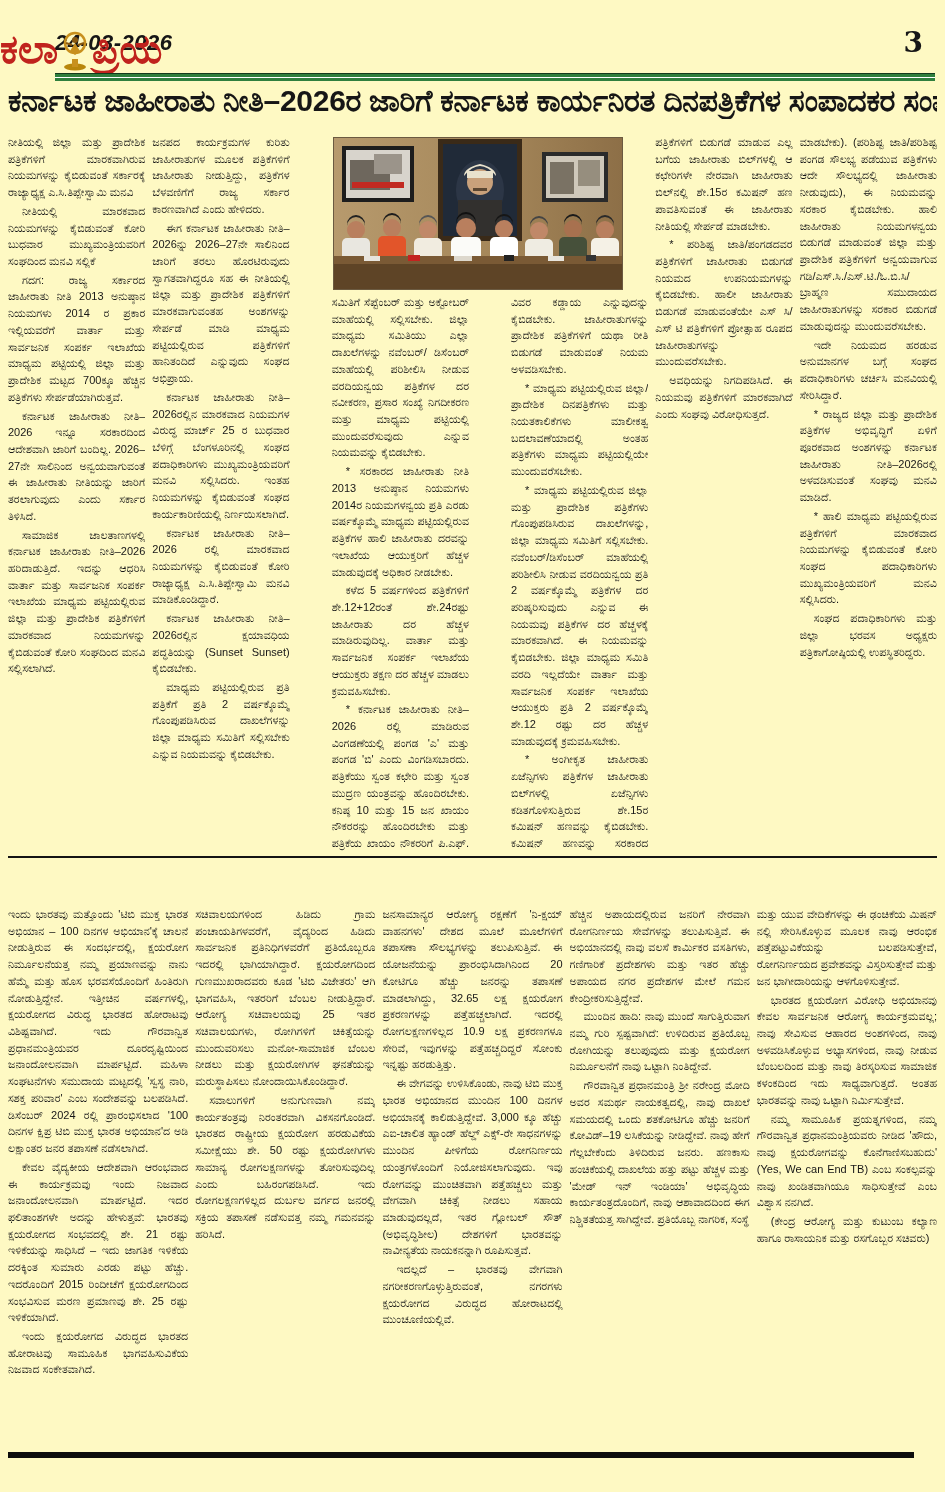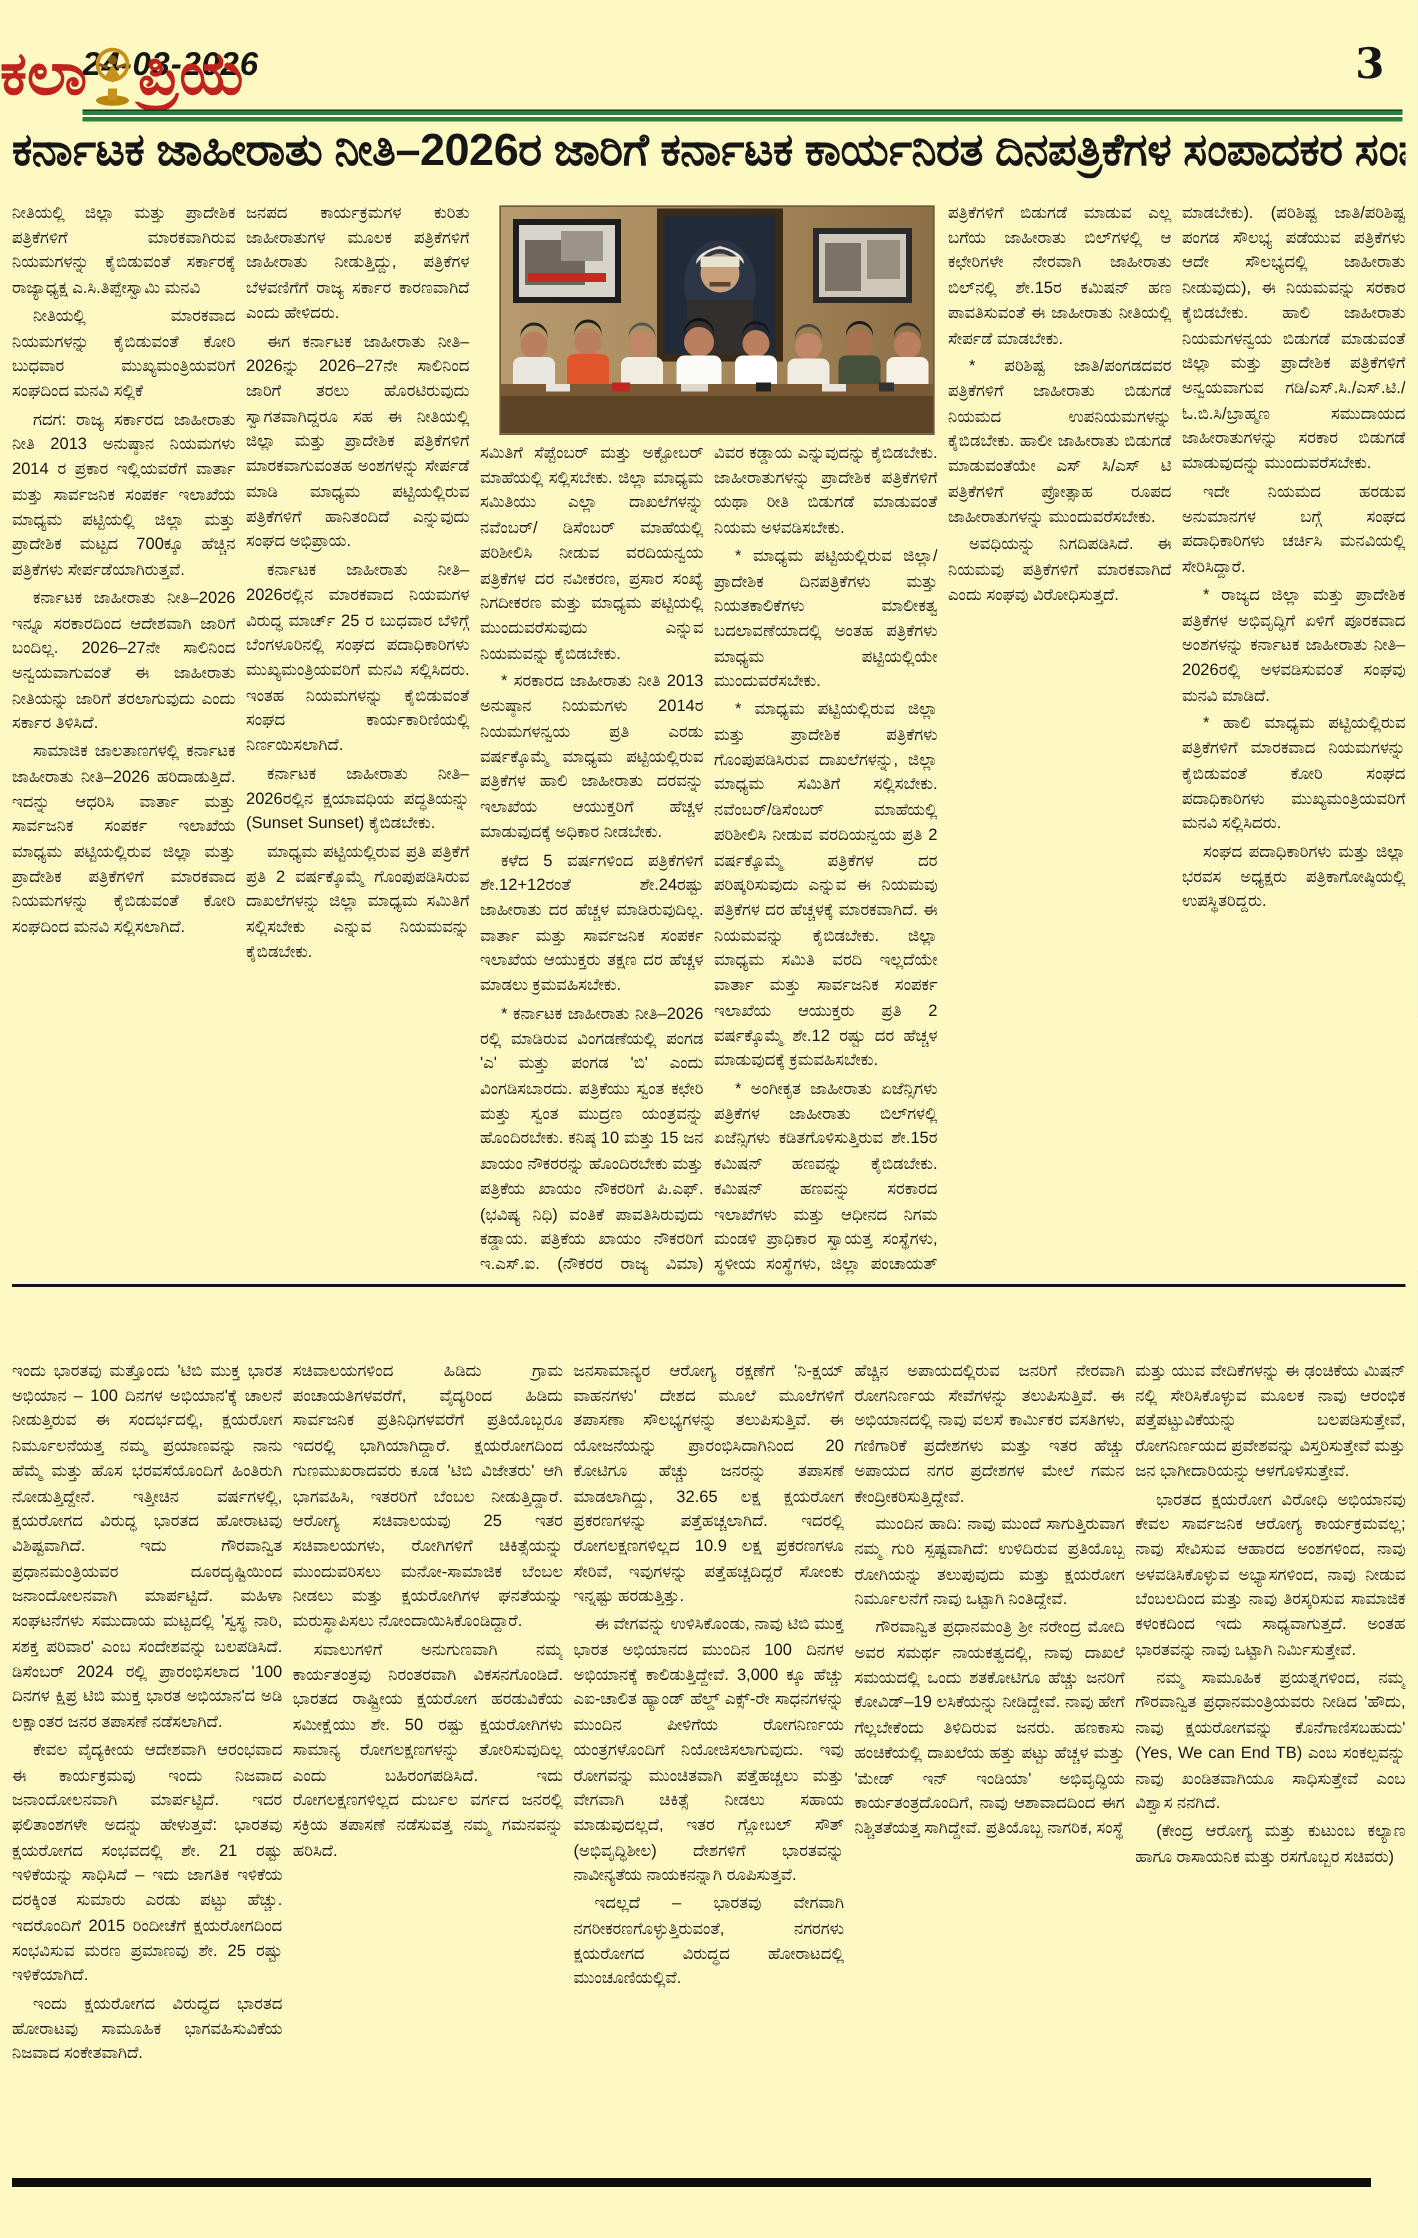--- a/index.html
+++ b/index.html
@@ -25,21 +25,21 @@
   .rule-thin{position:absolute;top:856px;left:8px;right:8px;height:2px;background:#141414;}
   .headline2{position:absolute;top:862px;left:8px;right:8px;margin:0;text-align:left;
              font-size:29px;font-weight:800;line-height:1.15;letter-spacing:-0.3px;
              white-space:nowrap;overflow:hidden;}
   .rule-thick{position:absolute;top:1452px;left:8px;width:906px;height:6px;background:#0d0d0d;}
   
   .art{position:absolute;left:8px;width:929px;display:flex;gap:7px;}
   .art1{top:134px;height:718px;}
   .art2{top:906px;height:542px;}
   .col{flex:1 1 0;overflow:hidden;text-align:justify;font-size:11px;line-height:1.52;}
-  .art1 .col:nth-child(3),.art1 .col:nth-child(4){padding-top:160px;}
+  .art1 .col:nth-child(3),.art1 .col:nth-child(4){padding-top:160px;margin-left:35px;}
   .para{margin:0 0 2px 0;text-indent:14px;}
   .col .para:first-child{text-indent:0;}
   
   .photo{position:absolute;left:325px;top:3px;width:290px;height:153px;margin:0;
          border:1px solid #6b5a40;box-sizing:border-box;overflow:hidden;background:#a98d62;}
   .photo svg{display:block;}
 </style>
 </head>
 <body>
 
@@ -69,20 +69,21 @@
         <p class="para">ನೀತಿಯಲ್ಲಿ ಜಿಲ್ಲಾ ಮತ್ತು ಪ್ರಾದೇಶಿಕ ಪತ್ರಿಕೆಗಳಿಗೆ ಮಾರಕವಾಗಿರುವ ನಿಯಮಗಳನ್ನು ಕೈಬಿಡುವಂತೆ ಸರ್ಕಾರಕ್ಕೆ ರಾಜ್ಯಾಧ್ಯಕ್ಷ ಎ.ಸಿ.ತಿಪ್ಪೇಸ್ವಾಮಿ ಮನವಿ</p>
         <p class="para">ನೀತಿಯಲ್ಲಿ ಮಾರಕವಾದ ನಿಯಮಗಳನ್ನು ಕೈಬಿಡುವಂತೆ ಕೋರಿ ಬುಧವಾರ ಮುಖ್ಯಮಂತ್ರಿಯವರಿಗೆ ಸಂಘದಿಂದ ಮನವಿ ಸಲ್ಲಿಕೆ</p>
         <p class="para">ಗದಗ: ರಾಜ್ಯ ಸರ್ಕಾರದ ಜಾಹೀರಾತು ನೀತಿ 2013 ಅನುಷ್ಠಾನ ನಿಯಮಗಳು 2014 ರ ಪ್ರಕಾರ ಇಲ್ಲಿಯವರೆಗೆ ವಾರ್ತಾ ಮತ್ತು ಸಾರ್ವಜನಿಕ ಸಂಪರ್ಕ ಇಲಾಖೆಯ ಮಾಧ್ಯಮ ಪಟ್ಟಿಯಲ್ಲಿ ಜಿಲ್ಲಾ ಮತ್ತು ಪ್ರಾದೇಶಿಕ ಮಟ್ಟದ 700ಕ್ಕೂ ಹೆಚ್ಚಿನ ಪತ್ರಿಕೆಗಳು ಸೇರ್ಪಡೆಯಾಗಿರುತ್ತವೆ.</p>
         <p class="para">ಕರ್ನಾಟಕ ಜಾಹೀರಾತು ನೀತಿ–2026 ಇನ್ನೂ ಸರಕಾರದಿಂದ ಆದೇಶವಾಗಿ ಜಾರಿಗೆ ಬಂದಿಲ್ಲ. 2026–27ನೇ ಸಾಲಿನಿಂದ ಅನ್ವಯವಾಗುವಂತೆ ಈ ಜಾಹೀರಾತು ನೀತಿಯನ್ನು ಜಾರಿಗೆ ತರಲಾಗುವುದು ಎಂದು ಸರ್ಕಾರ ತಿಳಿಸಿದೆ.</p>
         <p class="para">ಸಾಮಾಜಿಕ ಜಾಲತಾಣಗಳಲ್ಲಿ ಕರ್ನಾಟಕ ಜಾಹೀರಾತು ನೀತಿ–2026 ಹರಿದಾಡುತ್ತಿದೆ. ಇದನ್ನು ಆಧರಿಸಿ ವಾರ್ತಾ ಮತ್ತು ಸಾರ್ವಜನಿಕ ಸಂಪರ್ಕ ಇಲಾಖೆಯ ಮಾಧ್ಯಮ ಪಟ್ಟಿಯಲ್ಲಿರುವ ಜಿಲ್ಲಾ ಮತ್ತು ಪ್ರಾದೇಶಿಕ ಪತ್ರಿಕೆಗಳಿಗೆ ಮಾರಕವಾದ ನಿಯಮಗಳನ್ನು ಕೈಬಿಡುವಂತೆ ಕೋರಿ ಸಂಘದಿಂದ ಮನವಿ ಸಲ್ಲಿಸಲಾಗಿದೆ.</p>
       </div>
     <div class="col">
         <p class="para">ಜನಪದ ಕಾರ್ಯಕ್ರಮಗಳ ಕುರಿತು ಜಾಹೀರಾತುಗಳ ಮೂಲಕ ಪತ್ರಿಕೆಗಳಿಗೆ ಜಾಹೀರಾತು ನೀಡುತ್ತಿದ್ದು, ಪತ್ರಿಕೆಗಳ ಬೆಳವಣಿಗೆಗೆ ರಾಜ್ಯ ಸರ್ಕಾರ ಕಾರಣವಾಗಿದೆ ಎಂದು ಹೇಳಿದರು.</p>
         <p class="para">ಈಗ ಕರ್ನಾಟಕ ಜಾಹೀರಾತು ನೀತಿ–2026ನ್ನು 2026–27ನೇ ಸಾಲಿನಿಂದ ಜಾರಿಗೆ ತರಲು ಹೊರಟಿರುವುದು ಸ್ವಾಗತವಾಗಿದ್ದರೂ ಸಹ ಈ ನೀತಿಯಲ್ಲಿ ಜಿಲ್ಲಾ ಮತ್ತು ಪ್ರಾದೇಶಿಕ ಪತ್ರಿಕೆಗಳಿಗೆ ಮಾರಕವಾಗುವಂತಹ ಅಂಶಗಳನ್ನು ಸೇರ್ಪಡೆ ಮಾಡಿ ಮಾಧ್ಯಮ ಪಟ್ಟಿಯಲ್ಲಿರುವ ಪತ್ರಿಕೆಗಳಿಗೆ ಹಾನಿತಂದಿದೆ ಎನ್ನುವುದು ಸಂಘದ ಅಭಿಪ್ರಾಯ.</p>
         <p class="para">ಕರ್ನಾಟಕ ಜಾಹೀರಾತು ನೀತಿ–2026ರಲ್ಲಿನ ಮಾರಕವಾದ ನಿಯಮಗಳ ವಿರುದ್ಧ ಮಾರ್ಚ್ 25 ರ ಬುಧವಾರ ಬೆಳಿಗ್ಗೆ ಬೆಂಗಳೂರಿನಲ್ಲಿ ಸಂಘದ ಪದಾಧಿಕಾರಿಗಳು ಮುಖ್ಯಮಂತ್ರಿಯವರಿಗೆ ಮನವಿ ಸಲ್ಲಿಸಿದರು. ಇಂತಹ ನಿಯಮಗಳನ್ನು ಕೈಬಿಡುವಂತೆ ಸಂಘದ ಕಾರ್ಯಕಾರಿಣಿಯಲ್ಲಿ ನಿರ್ಣಯಿಸಲಾಗಿದೆ.</p>
+        <p class="para">ಕರ್ನಾಟಕ ಜಾಹೀರಾತು ನೀತಿ–2026 ರಲ್ಲಿ ಮಾರಕವಾದ ನಿಯಮಗಳನ್ನು ಕೈಬಿಡುವಂತೆ ಕೋರಿ ರಾಜ್ಯಾಧ್ಯಕ್ಷ ಎ.ಸಿ.ತಿಪ್ಪೇಸ್ವಾಮಿ ಮನವಿ ಮಾಡಿಕೊಂಡಿದ್ದಾರೆ.</p>
         <p class="para">ಕರ್ನಾಟಕ ಜಾಹೀರಾತು ನೀತಿ–2026ರಲ್ಲಿನ ಕ್ಷಯಾವಧಿಯ ಪದ್ಧತಿಯನ್ನು (Sunset Sunset) ಕೈಬಿಡಬೇಕು.</p>
         <p class="para">ಮಾಧ್ಯಮ ಪಟ್ಟಿಯಲ್ಲಿರುವ ಪ್ರತಿ ಪತ್ರಿಕೆಗೆ ಪ್ರತಿ 2 ವರ್ಷಕ್ಕೊಮ್ಮೆ ಗೊಂಪುಪಡಿಸಿರುವ ದಾಖಲೆಗಳನ್ನು ಜಿಲ್ಲಾ ಮಾಧ್ಯಮ ಸಮಿತಿಗೆ ಸಲ್ಲಿಸಬೇಕು ಎನ್ನುವ ನಿಯಮವನ್ನು ಕೈಬಿಡಬೇಕು.</p>
       </div>
     <div class="col">
         <p class="para">ಸಮಿತಿಗೆ ಸೆಪ್ಟೆಂಬರ್ ಮತ್ತು ಅಕ್ಟೋಬರ್ ಮಾಹೆಯಲ್ಲಿ ಸಲ್ಲಿಸಬೇಕು. ಜಿಲ್ಲಾ ಮಾಧ್ಯಮ ಸಮಿತಿಯು ಎಲ್ಲಾ ದಾಖಲೆಗಳನ್ನು ನವೆಂಬರ್/ ಡಿಸೆಂಬರ್ ಮಾಹೆಯಲ್ಲಿ ಪರಿಶೀಲಿಸಿ ನೀಡುವ ವರದಿಯನ್ವಯ ಪತ್ರಿಕೆಗಳ ದರ ನವೀಕರಣ, ಪ್ರಸಾರ ಸಂಖ್ಯೆ ನಿಗದೀಕರಣ ಮತ್ತು ಮಾಧ್ಯಮ ಪಟ್ಟಿಯಲ್ಲಿ ಮುಂದುವರೆಸುವುದು ಎನ್ನುವ ನಿಯಮವನ್ನು ಕೈಬಿಡಬೇಕು.</p>
         <p class="para">* ಸರಕಾರದ ಜಾಹೀರಾತು ನೀತಿ 2013 ಅನುಷ್ಠಾನ ನಿಯಮಗಳು 2014ರ ನಿಯಮಗಳನ್ವಯ ಪ್ರತಿ ಎರಡು ವರ್ಷಕ್ಕೊಮ್ಮೆ ಮಾಧ್ಯಮ ಪಟ್ಟಿಯಲ್ಲಿರುವ ಪತ್ರಿಕೆಗಳ ಹಾಲಿ ಜಾಹೀರಾತು ದರವನ್ನು ಇಲಾಖೆಯ ಆಯುಕ್ತರಿಗೆ ಹೆಚ್ಚಳ ಮಾಡುವುದಕ್ಕೆ ಅಧಿಕಾರ ನೀಡಬೇಕು.</p>
         <p class="para">ಕಳೆದ 5 ವರ್ಷಗಳಿಂದ ಪತ್ರಿಕೆಗಳಿಗೆ ಶೇ.12+12ರಂತೆ ಶೇ.24ರಷ್ಟು ಜಾಹೀರಾತು ದರ ಹೆಚ್ಚಳ ಮಾಡಿರುವುದಿಲ್ಲ. ವಾರ್ತಾ ಮತ್ತು ಸಾರ್ವಜನಿಕ ಸಂಪರ್ಕ ಇಲಾಖೆಯ ಆಯುಕ್ತರು ತಕ್ಷಣ ದರ ಹೆಚ್ಚಳ ಮಾಡಲು ಕ್ರಮವಹಿಸಬೇಕು.</p>
         <p class="para">* ಕರ್ನಾಟಕ ಜಾಹೀರಾತು ನೀತಿ–2026 ರಲ್ಲಿ ಮಾಡಿರುವ ವಿಂಗಡಣೆಯಲ್ಲಿ ಪಂಗಡ 'ಎ' ಮತ್ತು ಪಂಗಡ 'ಬಿ' ಎಂದು ವಿಂಗಡಿಸಬಾರದು. ಪತ್ರಿಕೆಯು ಸ್ವಂತ ಕಛೇರಿ ಮತ್ತು ಸ್ವಂತ ಮುದ್ರಣ ಯಂತ್ರವನ್ನು ಹೊಂದಿರಬೇಕು. ಕನಿಷ್ಠ 10 ಮತ್ತು 15 ಜನ ಖಾಯಂ ನೌಕರರನ್ನು ಹೊಂದಿರಬೇಕು ಮತ್ತು ಪತ್ರಿಕೆಯ ಖಾಯಂ ನೌಕರರಿಗೆ ಪಿ.ಎಫ್. (ಭವಿಷ್ಯ ನಿಧಿ) ವಂತಿಕೆ ಪಾವತಿಸಿರುವುದು ಕಡ್ಡಾಯ. ಪತ್ರಿಕೆಯ ಖಾಯಂ ನೌಕರರಿಗೆ ಇ.ಎಸ್.ಐ. (ನೌಕರರ ರಾಜ್ಯ ವಿಮಾ) ವಂತಿಕೆ ಪಾವತಿಸಿರುವ</p>
       </div>
     <div class="col">

